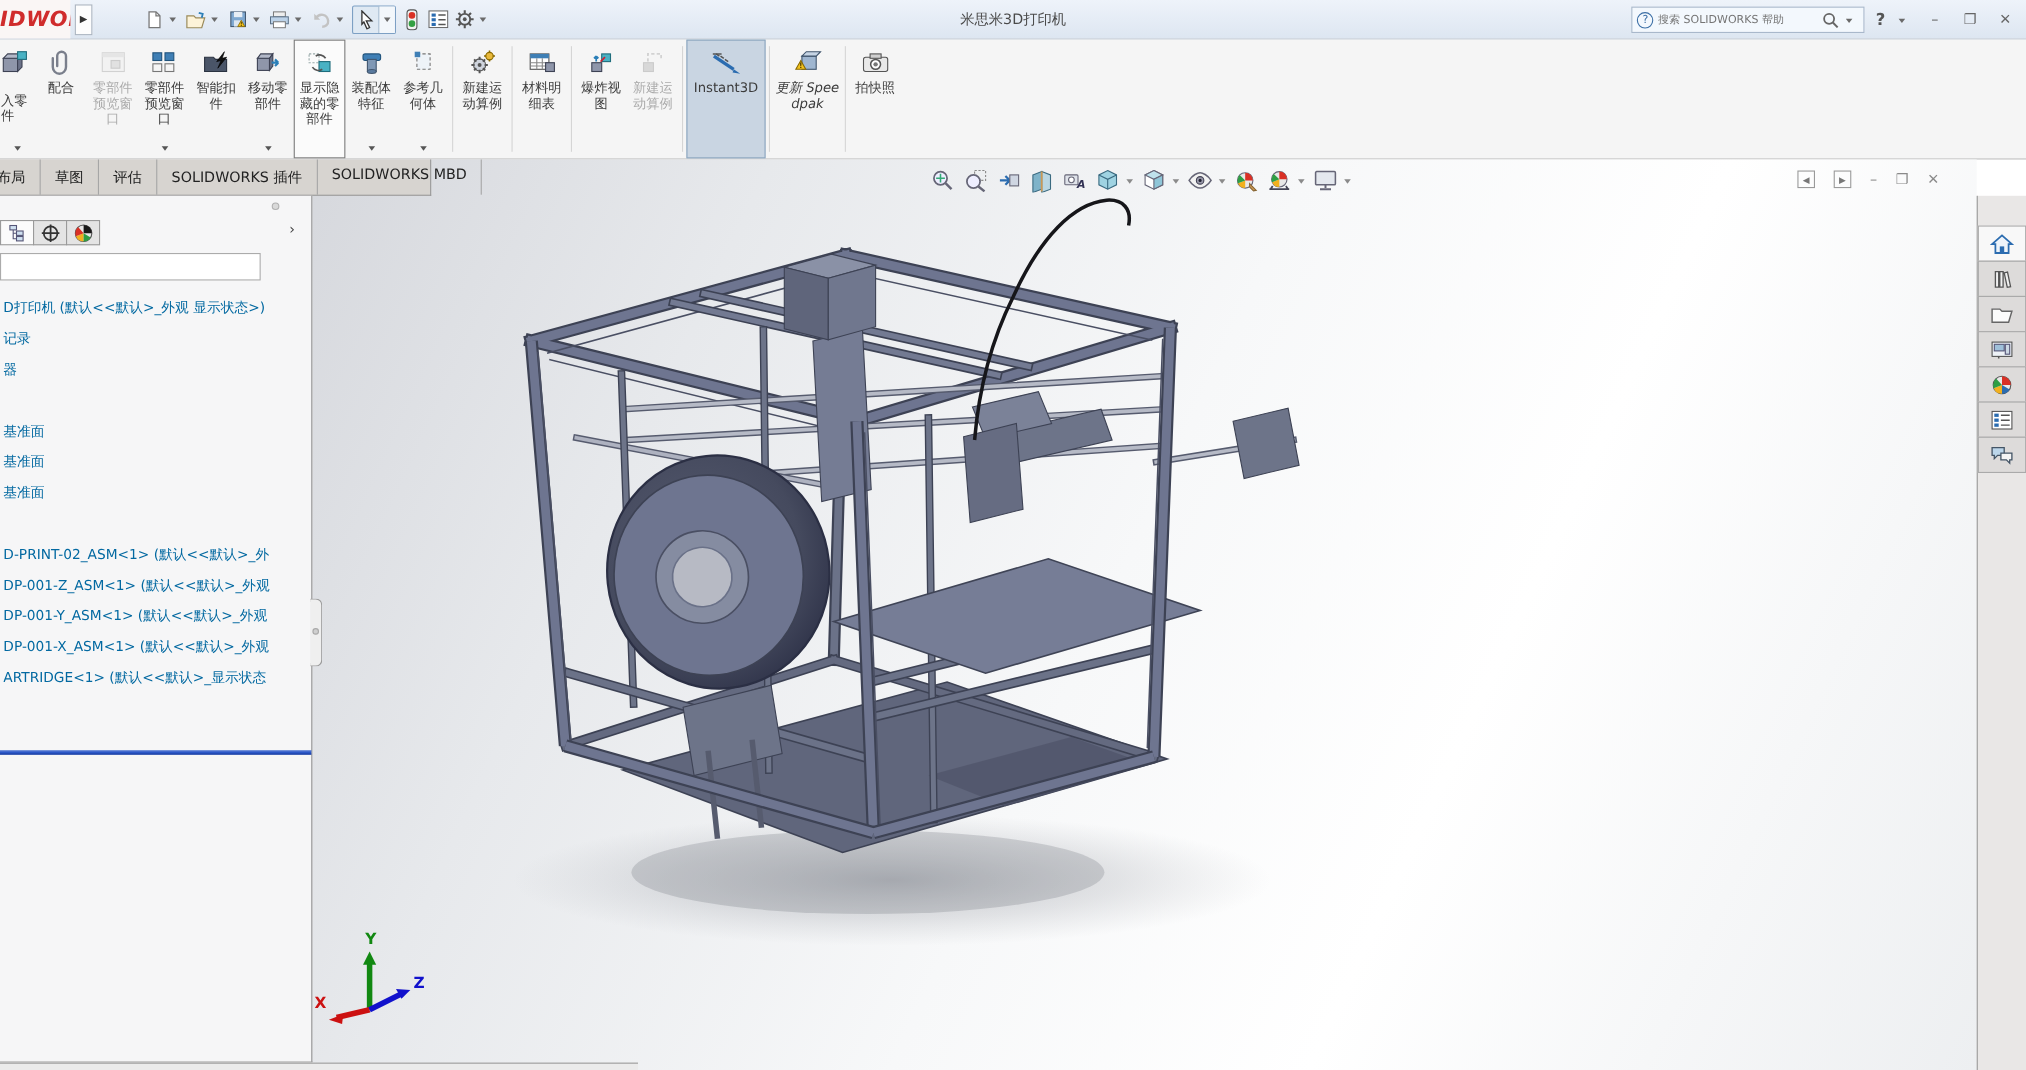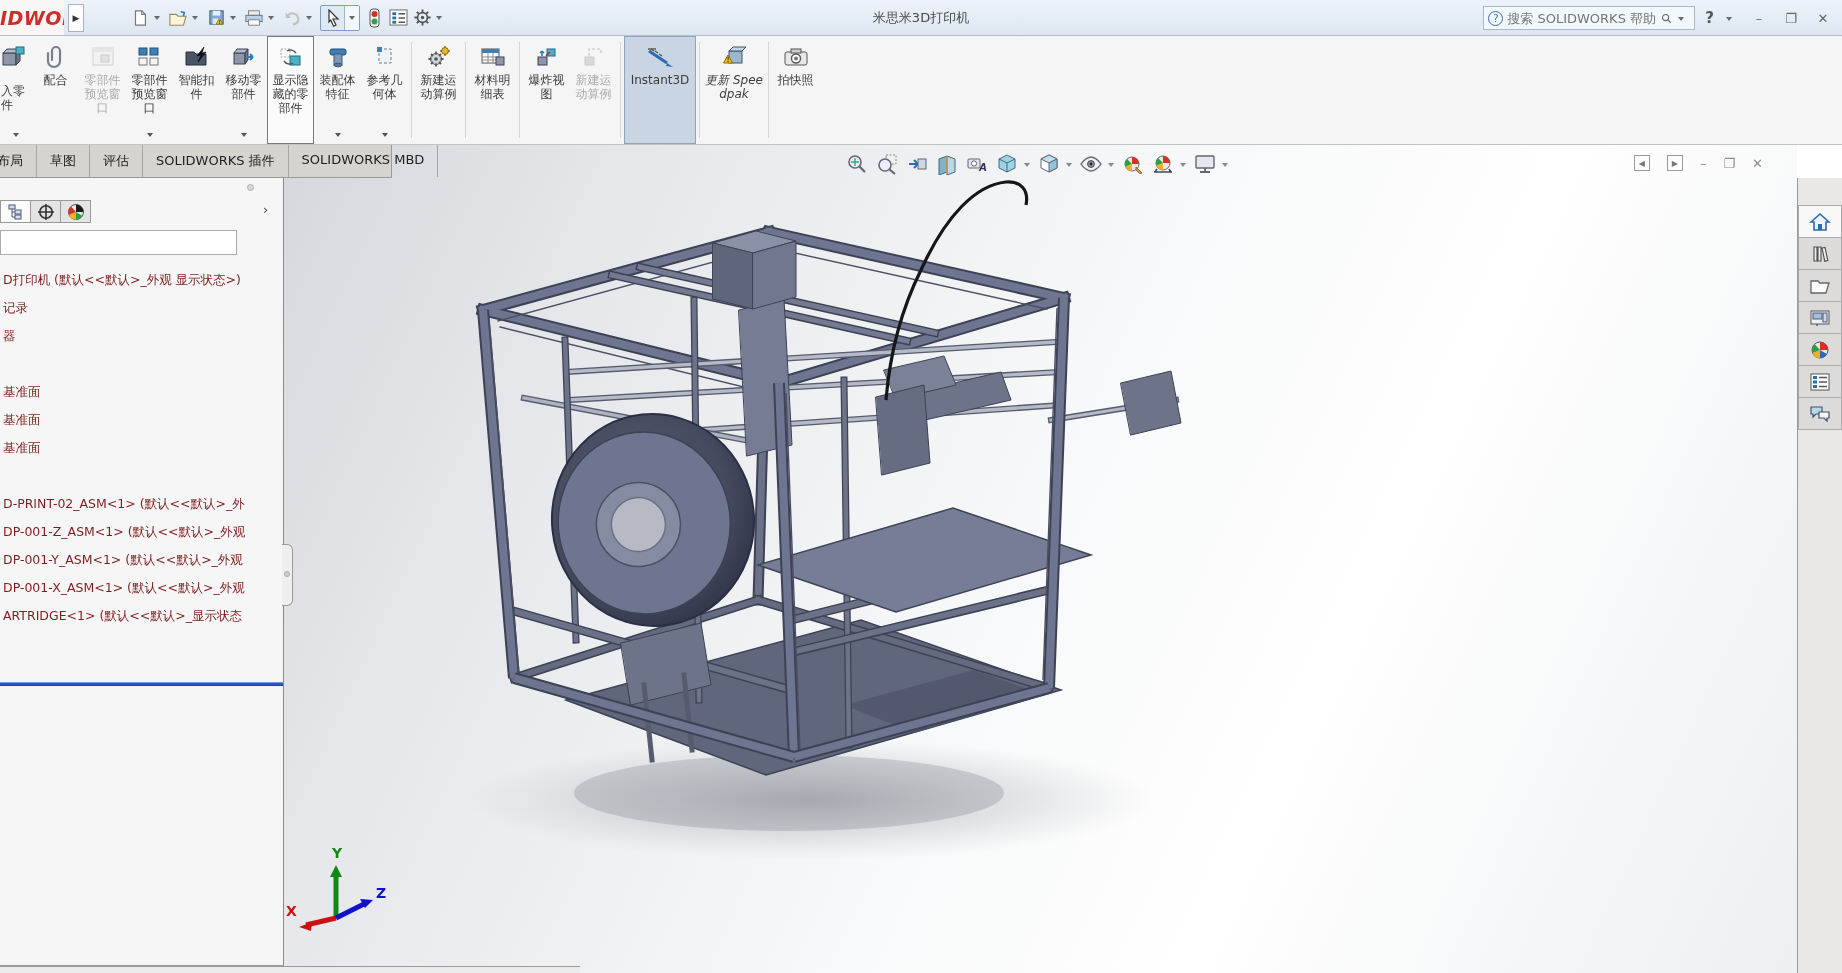--- a/index.html
+++ b/index.html
@@ -18,21 +18,21 @@
   .qat { display:flex; align-items:center; margin-left:44px; }
   .tool { width:24px; height:24px; display:flex; align-items:center; justify-content:center; }
   .caret { width:0; height:0; border:3px solid transparent; border-top:4px solid #6a6a6a; margin:4px 6px 0 2px; }
   .selwrap { display:flex; border:1px solid #7da0c4; background:#dfe9f3; border-radius:2px; margin:0 2px; }
   .selwrap .tool { border-right:1px solid #9fb6cc; }
   .selwrap .caretbox { width:14px; display:flex; align-items:center; justify-content:center; background:#f3f7fb; }
   .doc-title { position:absolute; left:0; right:0; text-align:center; font-size:13px; color:#4a4a4a; pointer-events:none; }
   .tb-right { position:absolute; right:8px; top:0; height:36px; display:flex; align-items:center; gap:10px; }
   .searchbox { width:212px; height:24px; background:#f3f8fd; border:1px solid #a9b8cb;
     display:flex; align-items:center; padding:0 4px; gap:4px; }
-  .searchbox input { border:none; background:transparent; outline:none; font-size:13px; color:#737373; width:150px;
+  .searchbox input { border:none; background:transparent; outline:none; font-size:10px; color:#737373; width:150px;
     font-family:inherit; }
   .qmark { width:15px; height:15px; border-radius:50%; border:1px solid #3a6ea5; color:#3a6ea5; font-size:10px;
     display:flex; align-items:center; justify-content:center; flex:0 0 auto; }
   .help-q { color:#555; font-size:15px; font-weight:bold; }
   .winbtn { color:#666; font-size:13px; width:22px; text-align:center; }
 
   
   .ribbon { position:absolute; left:0; top:36px; width:1842px; height:109px; background:#f5f5f5;
     border-bottom:1px solid #c2c2c2; display:flex; align-items:stretch; }
   .rbtn { width:47px; padding-top:7px; display:flex; flex-direction:column; align-items:center;
@@ -80,21 +80,21 @@
   .fpanel { position:absolute; left:0; top:178px; width:284px; height:788px; background:#f6f6f7;
     border-right:1px solid #8a8a8a; border-bottom:1px solid #9b9b9b; }
   .pgrip { position:absolute; left:247px; top:6px; width:7px; height:7px; border-radius:50%;
     background:#d9d9d9; border:1px solid #b0b0b0; }
   .ptabs { position:absolute; left:0; top:22px; display:flex; }
   .ptab { width:31px; height:23px; border:1px solid #9a9a9a; margin-right:-1px; background:#e4e4e4;
     display:flex; align-items:center; justify-content:center; }
   .ptab.sel { background:#fbfbfb; }
   .pchev { position:absolute; left:263px; top:24px; font-size:13px; color:#444; }
   .pfilter { position:absolute; left:0; top:52px; width:237px; height:25px; background:#fff; border:1px solid #ababab; }
-  .ptree { position:absolute; left:3px; top:88px; right:2px; font-size:12.5px; color:#7f1d1d; line-height:28px;
+  .ptree { position:absolute; left:3px; top:88px; right:2px; font-size:12.5px; color:#0369a1; line-height:28px;
     white-space:nowrap; overflow:hidden; }
   .trow { height:28px; }
   .rollback { position:absolute; left:0; top:504px; width:100%; height:4px; background:#2b57c8;
     border-top:1px solid #7b97dd; border-bottom:1px solid #1c3e9d; }
   .psplit { position:absolute; right:-10px; top:366px; width:11px; height:62px; background:#efefef;
     border:1px solid #9a9a9a; border-left:none; border-radius:0 6px 6px 0; }
   .psplit .dot { position:absolute; left:2px; top:26px; width:6px; height:6px; border-radius:50%;
     background:#cfcfcf; border:1px solid #a8a8a8; }
 
   

